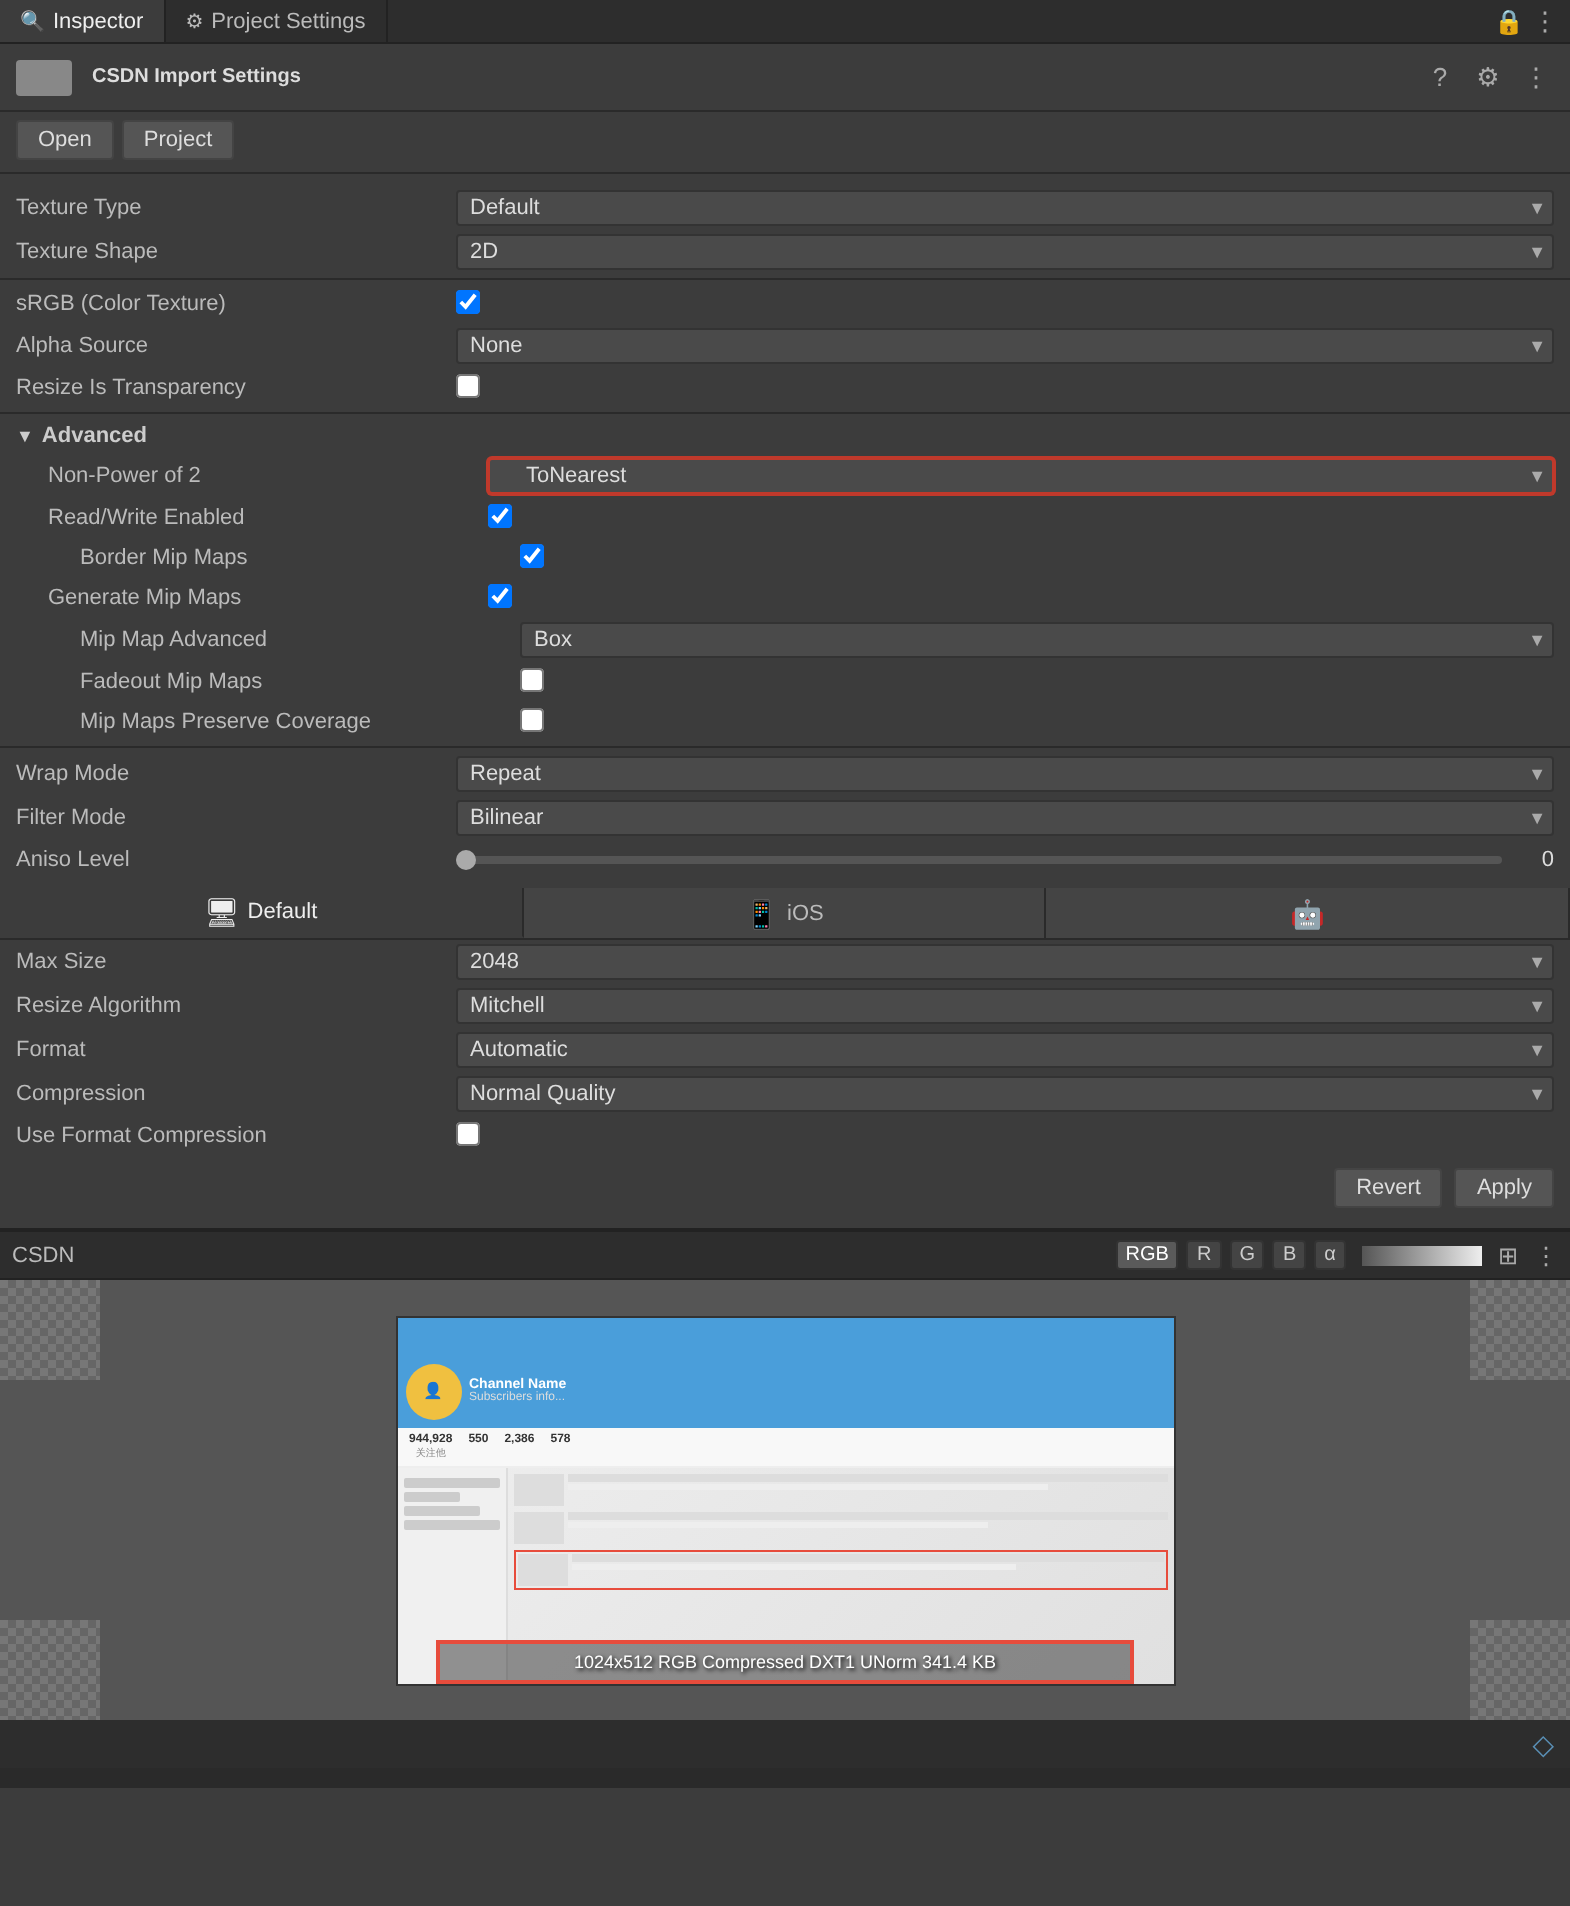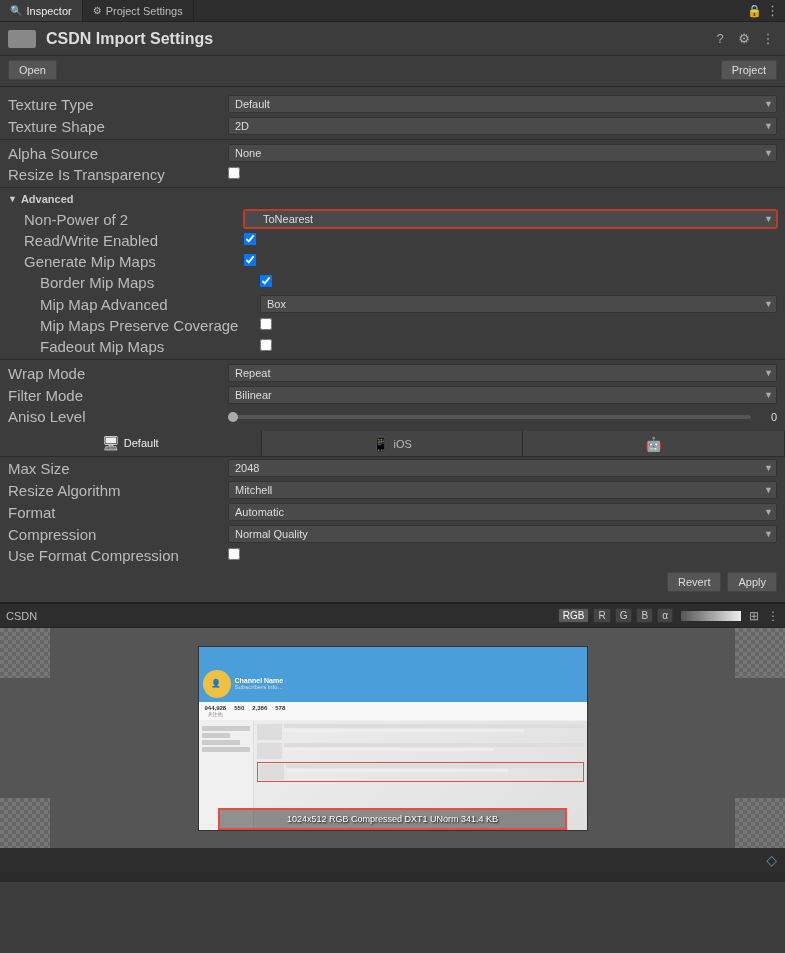--- a/index.html
+++ b/index.html
@@ -41,21 +41,21 @@
     .toolbar {
       display: flex;
       align-items: center;
       background: #3c3c3c;
       border-bottom: 1px solid #2a2a2a;
       padding: 4px 8px;
       height: 34px;
       gap: 6px;
     }
     .toolbar-title {
-      font-size: 16px;
+      font-size: 10px;
       font-weight: bold;
       color: #ddd;
       flex: 1;
     }
     .toolbar-icon-btn {
       width: 18px;
       height: 18px;
       display: flex;
       align-items: center;
       justify-content: center;
@@ -67,21 +67,21 @@
       width: 28px;
       height: 18px;
       background: #888;
       border-radius: 2px;
       margin-right: 4px;
     }
 
     
     .action-row {
       display: flex;
-      justify-content: space-between;
+      justify-content: flex-start;
       padding: 4px 8px;
       gap: 4px;
       background: #3c3c3c;
     }
     .btn {
       padding: 3px 10px;
       font-size: 11px;
       background: #555;
       color: #ddd;
       border: 1px solid #444;
@@ -98,21 +98,21 @@
     
     .prop-row {
       display: flex;
       align-items: center;
       padding: 2px 8px;
       min-height: 20px;
     }
     .prop-label {
       width: 220px;
       color: #bbb;
-      font-size: 15px;
+      font-size: 11px;
       flex-shrink: 0;
     }
     .prop-value {
       flex: 1;
     }
 
     
     .dropdown-wrap {
       position: relative;
       display: flex;
@@ -410,20 +410,26 @@
           <option>2D Array</option>
           <option>3D</option>
         </select>
         <span class="dropdown-arrow">▼</span>
       </div>
     </div>
   </div>
 
   <div class="divider"></div>
 
+  <div class="prop-row">
+    <div class="prop-label">sRGB (Color Texture)</div>
+    <div class="prop-value">
+      <input type="checkbox" class="checkbox-input" checked="" style="">
+    </div>
+  </div>
 
   <div class="prop-row">
     <div class="prop-label">Alpha Source</div>
     <div class="prop-value">
       <div class="dropdown-wrap">
         <select class="dropdown-select">
           <option>None</option>
           <option>Input Texture Alpha</option>
           <option>From Gray Scale</option>
         </select>
@@ -462,56 +468,56 @@
   </div>
 
   <div class="prop-row indent-1">
     <div class="prop-label">Read/Write Enabled</div>
     <div class="prop-value">
       <input type="checkbox" class="checkbox-input" checked="" style="">
     </div>
   </div>
 
 
+  <div class="prop-row indent-2">
+    <div class="prop-label">Border Mip Maps</div>
+    <div class="prop-value">
+      <input type="checkbox" class="checkbox-input" checked="" style="">
+    </div>
+  </div>
+
   <div class="prop-row indent-1">
     <div class="prop-label">Generate Mip Maps</div>
     <div class="prop-value">
       <input type="checkbox" class="checkbox-input" checked="" style="">
     </div>
   </div>
 
   <div class="prop-row indent-2">
-    <div class="prop-label">Border Mip Maps</div>
-    <div class="prop-value">
-      <input type="checkbox" class="checkbox-input" checked="" style="">
-    </div>
-  </div>
-
-  <div class="prop-row indent-2">
     <div class="prop-label">Mip Map Advanced</div>
     <div class="prop-value">
       <div class="dropdown-wrap">
         <select class="dropdown-select">
           <option selected="">Box</option>
           <option>Kaiser</option>
         </select>
         <span class="dropdown-arrow">▼</span>
       </div>
     </div>
   </div>
 
   <div class="prop-row indent-2">
+    <div class="prop-label">Fadeout Mip Maps</div>
+    <div class="prop-value">
+      <input type="checkbox" class="checkbox-input" style="">
+    </div>
+  </div>
+
+  <div class="prop-row indent-2">
     <div class="prop-label">Mip Maps Preserve Coverage</div>
-    <div class="prop-value">
-      <input type="checkbox" class="checkbox-input" style="">
-    </div>
-  </div>
-
-  <div class="prop-row indent-2">
-    <div class="prop-label">Fadeout Mip Maps</div>
     <div class="prop-value">
       <input type="checkbox" class="checkbox-input" style="">
     </div>
   </div>
 
   <div class="divider"></div>
 
   <div class="prop-row">
     <div class="prop-label">Wrap Mode</div>
     <div class="prop-value">

